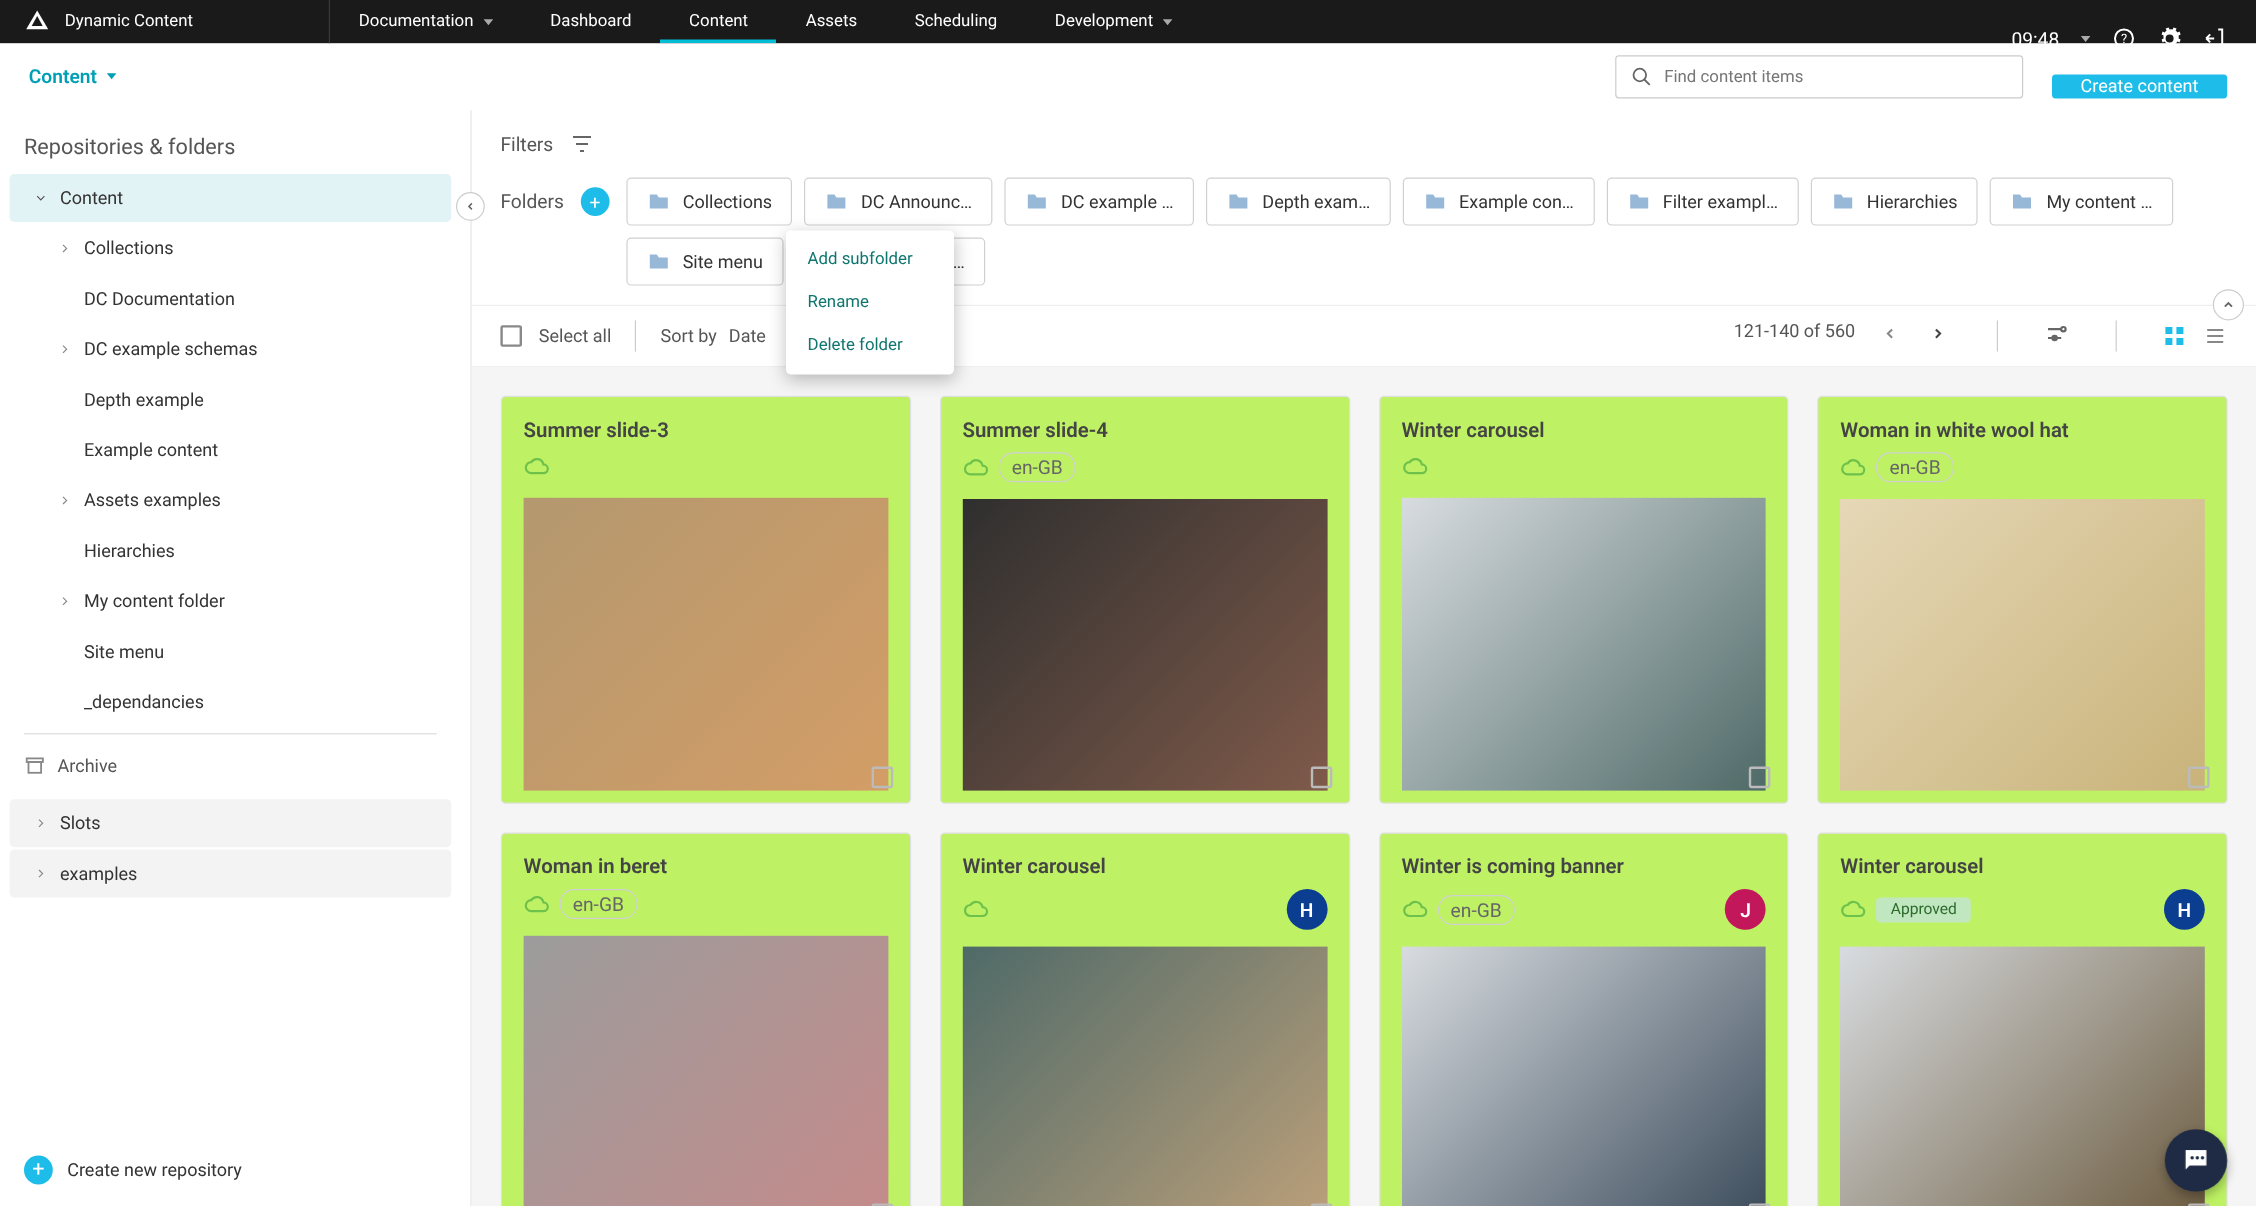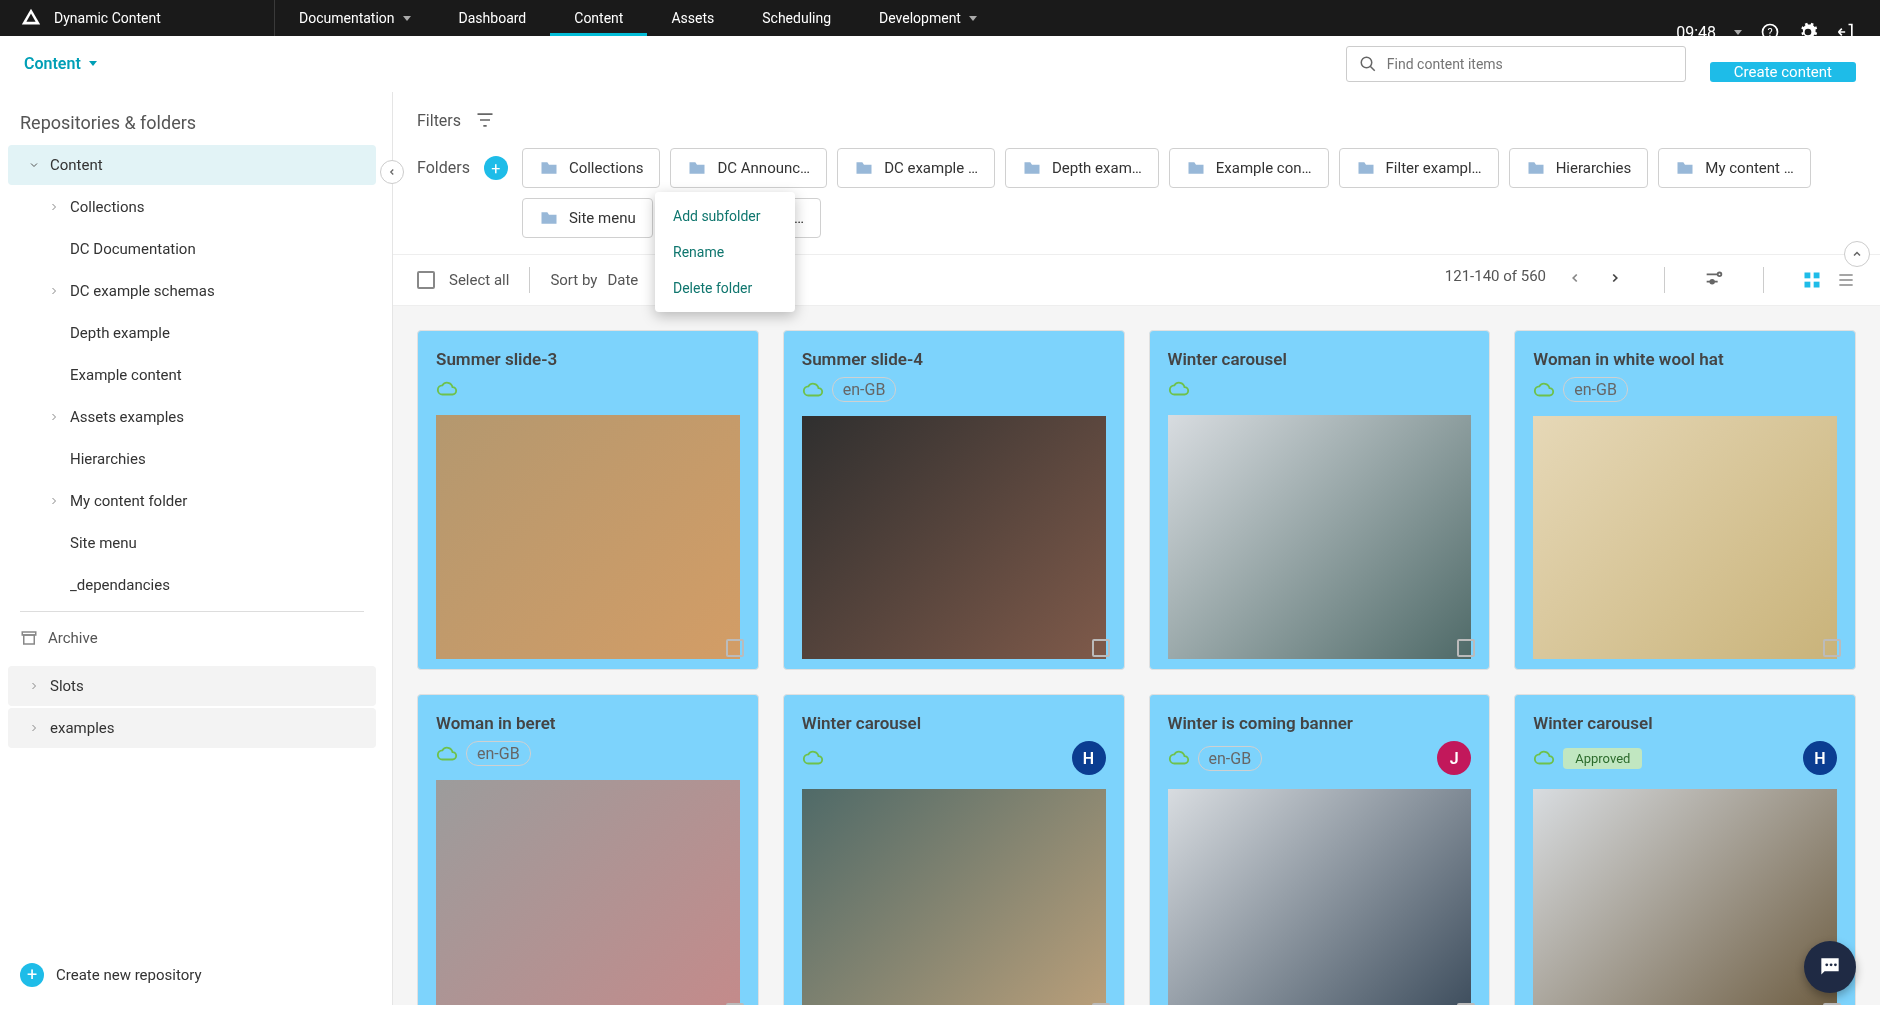--- a/index.html
+++ b/index.html
@@ -65,21 +65,21 @@
   .toolbar-sep { width:1px; height:26px; background:#ccc; margin:0 20px; }
   .sort-drop { display:flex; align-items:center; gap:10px; cursor:pointer; }
   .toolbar-right { margin-left:auto; display:flex; gap:18px; }
   .nav-arrow { color:#888; cursor:pointer; padding:4px; }
   .view-toggle { display:flex; align-items:center; gap:14px; }
   .collapse-pill { position:absolute; right:10px; top:-14px; width:26px; height:26px; border:1px solid #ccc; border-radius:50%; background:#fff; display:flex; align-items:center; justify-content:center; cursor:pointer; }
 
   
   .grid-area { flex:1; overflow:auto; background:#f5f5f5; padding:24px; }
   .grid { display:grid; grid-template-columns: repeat(4, 1fr); gap:24px; }
-  .card { background:#7dd3fc; border:1px solid #e0e0e0; border-radius:4px; height:340px; display:flex; flex-direction:column; padding:18px 18px 10px; position:relative; }
+  .card { background:#bef264; border:1px solid #e0e0e0; border-radius:4px; height:340px; display:flex; flex-direction:column; padding:18px 18px 10px; position:relative; }
   .card-title { font-size:17px; font-weight:600; color:#444; margin-bottom:8px; }
   .meta-row { display:flex; align-items:center; gap:8px; margin-bottom:14px; min-height:24px; }
   .cloud-ic { color:#6ec14b; width:22px; height:22px; }
   .locale-pill { border:1px solid #d0d0d0; border-radius:12px; font-size:16px; color:#666; padding:2px 10px; }
   .approved-pill { background:#c1e7c1; border-radius:4px; font-size:13px; color:#2c6b2c; padding:3px 12px; }
   .thumb { flex:1; display:flex; }
   .thumb-inner { flex:1; display:flex; gap:0; }
   .ph { flex:1; }
   .card-check { width:18px; height:18px; border:2px solid #bbb; border-radius:2px; position:absolute; bottom:12px; right:14px; cursor:pointer; }
   .avatar { width:34px; height:34px; border-radius:50%; display:flex; align-items:center; justify-content:center; color:#fff; font-weight:600; font-size:16px; margin-left:auto; }

